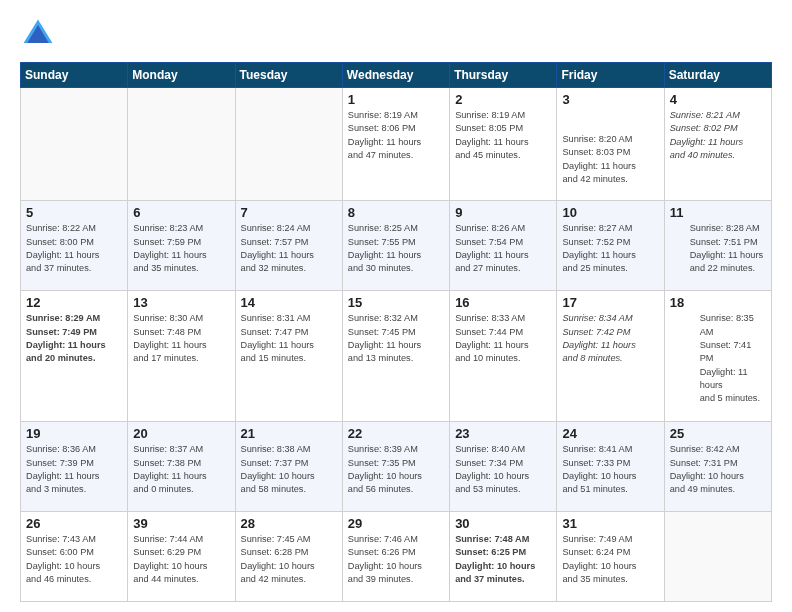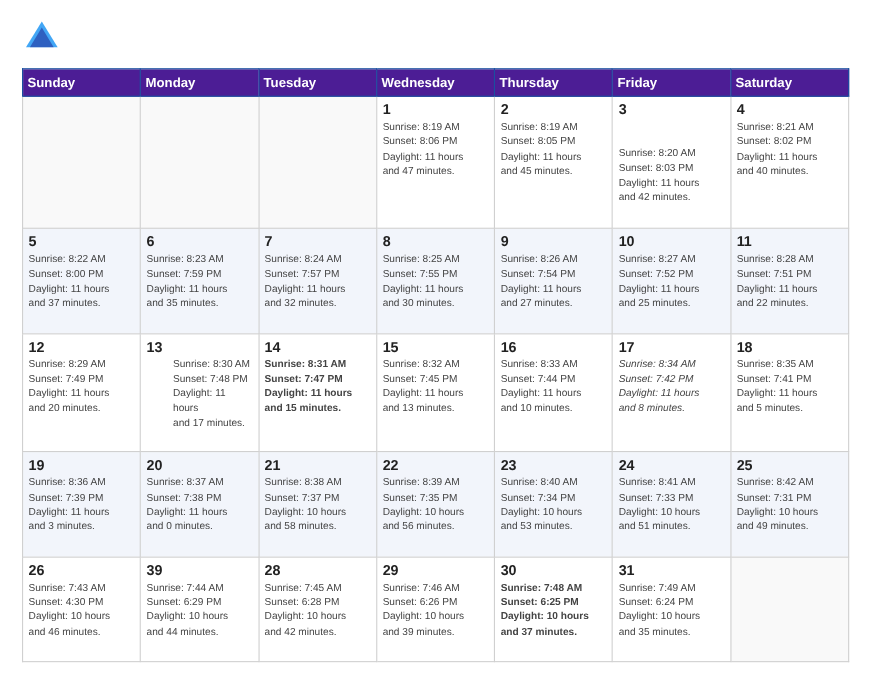--- a/index.html
+++ b/index.html
@@ -51,21 +51,21 @@
       margin-top: 2px;
     }
     .calendar {
       flex: 1;
       border: 1px solid #ccc;
       border-collapse: collapse;
       width: 100%;
       table-layout: fixed;
     }
     .calendar th {
-      background: #4c1d95;
+      background: #0c4a6e;
       color: #fff;
       font-size: 12px;
       font-weight: 600;
       padding: 5px 4px;
       text-align: left;
       border: 1px solid #1a4fa0;
     }
     .calendar td {
       vertical-align: top;
       border: 1px solid #d0d0d0;
@@ -144,21 +144,21 @@
           </td>
           <td>
             <span class="day-num">3</span>
             <div class="day-info" style="white-space: pre-line; margin-top: 26px;">Sunrise: 8:20 AM
 Sunset: 8:03 PM
 Daylight: 11 hours
 and 42 minutes.</div>
           </td>
           <td>
             <span class="day-num">4</span>
-            <div class="day-info" style="white-space: pre-line;">Sunrise: 8:21 AM
+            <div class="day-info" style="white-space: pre-line; font-style: italic;">Sunrise: 8:21 AM
 Sunset: 8:02 PM
 Daylight: 11 hours
 and 40 minutes.</div>
           </td>
         </tr>
         <tr class="row-shaded">
           <td>
             <span class="day-num">5</span>
             <div class="day-info" style="white-space: pre-line;">Sunrise: 8:22 AM
 Sunset: 8:00 PM
@@ -195,44 +195,44 @@
           </td>
           <td>
             <span class="day-num">10</span>
             <div class="day-info" style="white-space: pre-line;">Sunrise: 8:27 AM
 Sunset: 7:52 PM
 Daylight: 11 hours
 and 25 minutes.</div>
           </td>
           <td>
             <span class="day-num">11</span>
-            <div class="day-info" style="white-space: pre-line;">Sunrise: 8:28 AM
+            <div class="day-info" style="white-space: pre-line; margin-left: 20px;">Sunrise: 8:28 AM
 Sunset: 7:51 PM
 Daylight: 11 hours
 and 22 minutes.</div>
           </td>
         </tr>
         <tr>
           <td>
             <span class="day-num">12</span>
-            <div class="day-info" style="white-space: pre-line;">Sunrise: 8:29 AM
+            <div class="day-info" style="white-space: pre-line; font-weight: bold;">Sunrise: 8:29 AM
 Sunset: 7:49 PM
 Daylight: 11 hours
 and 20 minutes.</div>
           </td>
           <td>
             <span class="day-num">13</span>
-            <div class="day-info" style="white-space: pre-line; margin-left: 24px;">Sunrise: 8:30 AM
+            <div class="day-info" style="white-space: pre-line;">Sunrise: 8:30 AM
 Sunset: 7:48 PM
 Daylight: 11 hours
 and 17 minutes.</div>
           </td>
           <td>
             <span class="day-num">14</span>
-            <div class="day-info" style="white-space: pre-line; font-weight: bold;">Sunrise: 8:31 AM
+            <div class="day-info" style="white-space: pre-line;">Sunrise: 8:31 AM
 Sunset: 7:47 PM
 Daylight: 11 hours
 and 15 minutes.</div>
           </td>
           <td>
             <span class="day-num">15</span>
             <div class="day-info" style="white-space: pre-line;">Sunrise: 8:32 AM
 Sunset: 7:45 PM
 Daylight: 11 hours
 and 13 minutes.</div>
@@ -246,21 +246,21 @@
           </td>
           <td>
             <span class="day-num">17</span>
             <div class="day-info" style="white-space: pre-line; font-style: italic;">Sunrise: 8:34 AM
 Sunset: 7:42 PM
 Daylight: 11 hours
 and 8 minutes.</div>
           </td>
           <td>
             <span class="day-num">18</span>
-            <div class="day-info" style="white-space: pre-line;">Sunrise: 8:35 AM
+            <div class="day-info" style="white-space: pre-line; margin-left: 30px;">Sunrise: 8:35 AM
 Sunset: 7:41 PM
 Daylight: 11 hours
 and 5 minutes.</div>
           </td>
         </tr>
         <tr class="row-shaded">
           <td>
             <span class="day-num">19</span>
             <div class="day-info" style="white-space: pre-line;">Sunrise: 8:36 AM
 Sunset: 7:39 PM
@@ -307,21 +307,21 @@
             <div class="day-info" style="white-space: pre-line;">Sunrise: 8:42 AM
 Sunset: 7:31 PM
 Daylight: 10 hours
 and 49 minutes.</div>
           </td>
         </tr>
         <tr>
           <td>
             <span class="day-num">26</span>
             <div class="day-info" style="white-space: pre-line;">Sunrise: 7:43 AM
-Sunset: 4:30 PM
+Sunset: 6:00 PM
 Daylight: 10 hours
 and 46 minutes.</div>
           </td>
           <td>
             <span class="day-num">39</span>
             <div class="day-info" style="white-space: pre-line;">Sunrise: 7:44 AM
 Sunset: 6:29 PM
 Daylight: 10 hours
 and 44 minutes.</div>
           </td>

